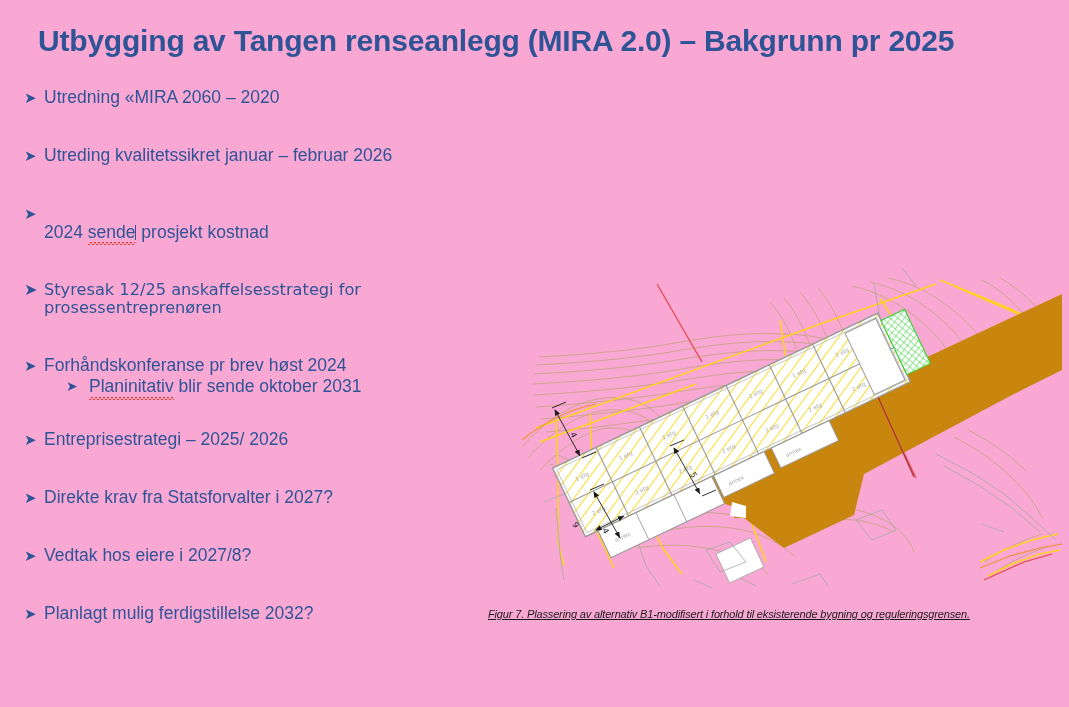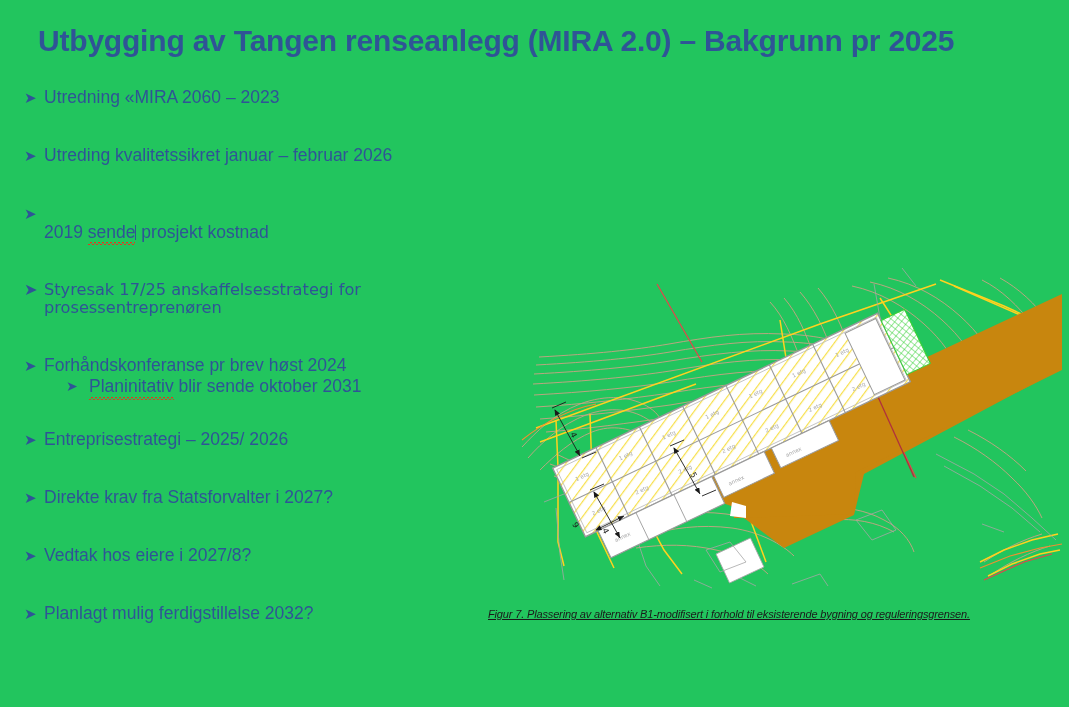--- a/index.html
+++ b/index.html
@@ -8,21 +8,21 @@
     padding: 0;
     background: #ffffff;
   }
   body {
     font-family: "Liberation Sans", sans-serif;
   }
   #slide {
     position: relative;
     width: 1069px;
     height: 707px;
-    background: #22c55e;
+    background: #f9a8d4;
     overflow: hidden;
   }
 
   
   #slide-title {
     position: absolute;
     left: 38px;
     top: 24px;
     width: 1000px;
     font-family: "Liberation Sans", sans-serif;
@@ -160,46 +160,46 @@
 <body>
 
 <div id="slide">
 
   <div id="slide-title">Utbygging av Tangen renseanlegg (MIRA 2.0) – Bakgrunn pr 2025</div>
 
   <div id="bullet-list">
 
     <div class="bullet-row">
       <span class="bullet-glyph">➤</span>
-      <span class="bullet-text">Utredning «MIRA 2060 – 2023</span>
+      <span class="bullet-text">Utredning «MIRA 2060 – 2020</span>
     </div>
 
     <div class="gap-lg"></div>
 
     <div class="bullet-row">
       <span class="bullet-glyph">➤</span>
       <span class="bullet-text">Utreding kvalitetssikret januar – februar 2026</span>
     </div>
 
     <div class="gap-lg"></div>
 
     <div class="bullet-row">
       <span class="bullet-glyph">➤</span>
       <span class="bullet-text">
         <br>
-        <span>2019 </span><span class="squiggle wavy">sende</span><span class="caret"></span><span> prosjekt kostnad</span>
+        <span>2024 </span><span class="squiggle wavy">sende</span><span class="caret"></span><span> prosjekt kostnad</span>
       </span>
     </div>
 
     <div class="gap-lg"></div>
 
     <div class="bullet-row narrow">
       <span class="bullet-glyph">➤</span>
       <span class="bullet-text">
-        <span>Styresak  17/25 anskaffelsesstrategi for</span><br>
+        <span>Styresak  12/25 anskaffelsesstrategi for</span><br>
         <span>prosessentreprenøren</span>
       </span>
     </div>
 
     <div class="gap-lg"></div>
 
     <div class="bullet-row">
       <span class="bullet-glyph">➤</span>
       <span class="bullet-text">Forhåndskonferanse pr brev høst 2024</span>
     </div>

